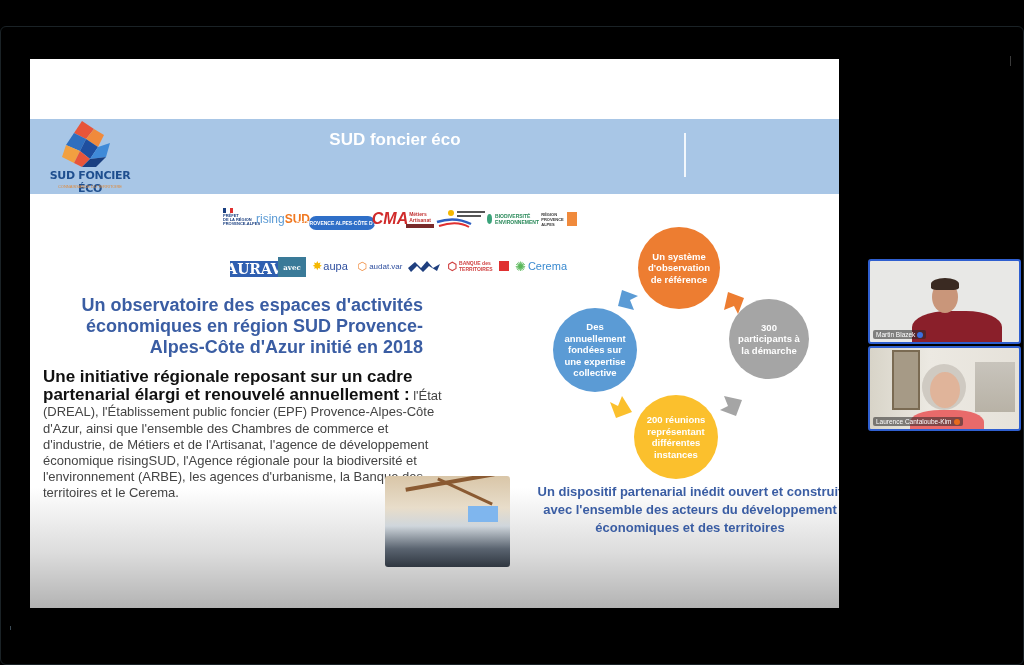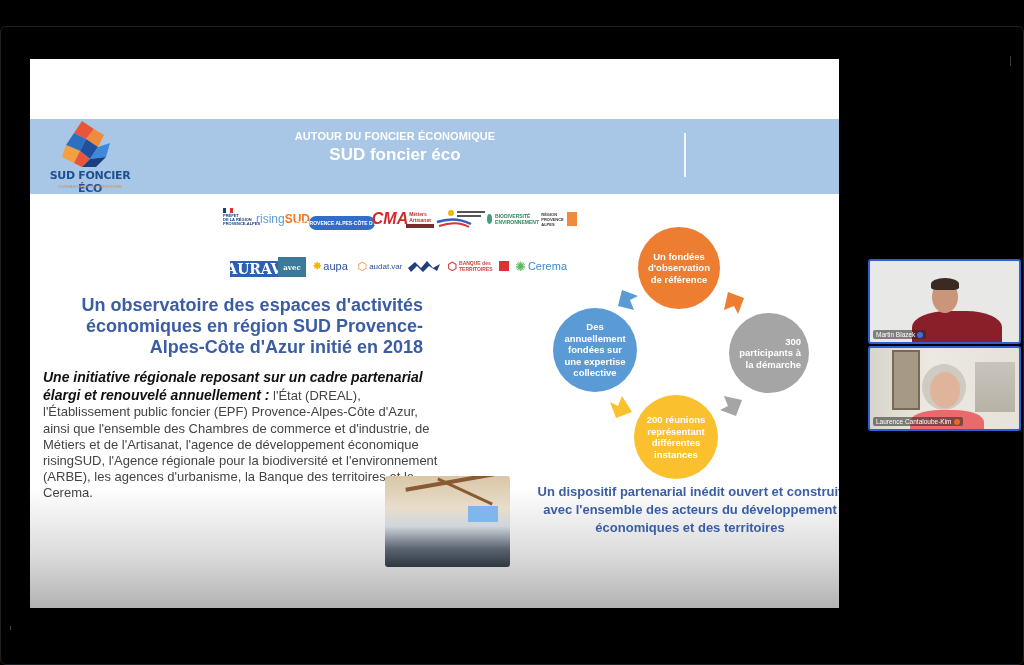--- a/index.html
+++ b/index.html
@@ -45,39 +45,39 @@
   .plogo { height: 22px; display: flex; align-items: center; justify-content: center; font-size: 7px; font-weight: bold; white-space: nowrap; }
 
   .headline {
     position: absolute; left: 13px; top: 236px; width: 380px;
     color: #3a5da3; font-size: 18px; font-weight: bold; line-height: 21px; text-align: right;
   }
   .body-text {
     position: absolute; left: 13px; top: 309px; width: 400px;
     color: #444; font-size: 13px; line-height: 16.2px;
   }
-  .body-text .bold-lead { color: #111; font-weight: bold; font-size: 14px; line-height: 18px; font-style: italic; }
+  .body-text .bold-lead { color: #111; font-weight: bold; font-size: 17px; line-height: 18px; }
 
   .meeting-photo {
     position: absolute; left: 355px; top: 417px; width: 125px; height: 91px;
     border-radius: 3px; overflow: hidden;
     background: linear-gradient(to bottom, #d9c6a8 0%, #e8ddca 35%, #cfd6dc 55%, #5a6470 80%, #2f3640 100%);
   }
   .meeting-photo .screen { position: absolute; right: 12px; top: 30px; width: 30px; height: 16px; background: #7fb6ee; }
   .meeting-photo .beam1 { position: absolute; left: 20px; top: 4px; width: 90px; height: 4px; background: #8a5a32; transform: rotate(-10deg); }
   .meeting-photo .beam2 { position: absolute; left: 50px; top: 14px; width: 60px; height: 3px; background: #8a5a32; transform: rotate(25deg); }
 
   .cycle { position: absolute; left: 520px; top: 165px; width: 260px; height: 255px; }
   .circle {
     position: absolute; border-radius: 50%; color: #fff; font-weight: bold;
     font-size: 9.5px; line-height: 11.5px; text-align: center;
     display: flex; align-items: center; justify-content: center; padding: 8px;
   }
   .c-top   { left: 88px;  top: 3px;   width: 82px; height: 82px; background: #ed7d31; }
-  .c-right { left: 179px; top: 89px;  width: 80px; height: 80px; background: #a5a5a5; text-align: right; }
+  .c-right { left: 179px; top: 75px;  width: 80px; height: 80px; background: #a5a5a5; }
   .c-bot   { left: 84px;  top: 171px; width: 84px; height: 84px; background: #fbc02d; }
   .c-left  { left: 3px;   top: 84px;  width: 84px; height: 84px; background: #5b9bd5; }
 
   .caption {
     position: absolute; left: 505px; top: 424px; width: 310px; text-align: center;
     color: #3a5da3; font-size: 13px; font-weight: bold; line-height: 18px;
   }
 
   
   .video-tile {
@@ -111,21 +111,20 @@
         <polygon points="26,18 38,26 30,38 20,30" fill="#1f4f9f"></polygon>
         <polygon points="38,26 50,22 46,36 30,38" fill="#3f8ad8"></polygon>
         <polygon points="6,24 20,30 14,42 2,36" fill="#f2a040"></polygon>
         <polygon points="20,30 30,38 22,46 14,42" fill="#e8553a"></polygon>
         <polygon points="30,38 46,36 36,46 22,46" fill="#1a3f80"></polygon>
       </svg>
       <div class="logo-name">SUD FONCIER ÉCO</div>
       <div class="logo-tagline">CONNAISSANCE DU TERRITOIRE</div>
     </div>
     <div class="banner-title">
-      <div class="banner-line2">AUTOUR DU FONCIER ÉCONOMIQUE</div>
       <div class="banner-line3">SUD foncier éco</div>
     </div>
     <div class="banner-divider"></div>
   </div>
 
   <div class="logos-row r1">
     <div class="plogo" style="width:34px;height:26px;flex-direction:column;align-items:flex-start;color:#1a3f80;font-size:4px;line-height:4px;">
       <span style="display:inline-block;width:10px;height:5px;background:linear-gradient(to right,#1a3f80 33%,#fff 33% 66%,#e03030 66%);margin-bottom:1px;"></span>PRÉFET<br>DE LA RÉGION<br>PROVENCE-ALPES
     </div>
     <div class="plogo" style="width:52px;flex-direction:column;">
@@ -176,21 +175,21 @@
     <span class="bold-lead">Une initiative régionale reposant sur un cadre partenarial élargi et renouvelé annuellement :</span><span> l'État (DREAL), l'Établissement public foncier (EPF) Provence-Alpes-Côte d'Azur, ainsi que l'ensemble des Chambres de commerce et d'industrie, de Métiers et de l'Artisanat, l'agence de développement économique risingSUD, l'Agence régionale pour la biodiversité et l'environnement (ARBE), les agences d'urbanisme, la Banque des territoires et le Cerema.</span>
   </div>
 
   <div class="meeting-photo">
     <div class="beam1"></div>
       <div class="beam2"></div>
       <div class="screen"></div>
   </div>
 
   <div class="cycle">
-    <div class="circle c-top">Un fondées d'observation de référence</div>
+    <div class="circle c-top">Un système d'observation de référence</div>
     <div class="circle c-right">300 participants à la démarche</div>
     <div class="circle c-bot">200 réunions représentant différentes instances</div>
     <div class="circle c-left">Des annuellement fondées sur une expertise collective</div>
     <svg style="position:absolute;left:0;top:0;" width="260" height="255" viewBox="0 0 260 255">
       <polygon points="178,68 194,74 188,90 184,82 174,86" fill="#ed7d31"></polygon>
       <polygon points="192,176 186,192 170,186 178,182 174,172" fill="#a5a5a5"></polygon>
       <polygon points="82,188 66,194 60,178 68,182 72,172" fill="#fbc02d"></polygon>
       <polygon points="68,82 72,66 88,72 80,76 84,86" fill="#5b9bd5"></polygon>
     </svg>
   </div>

